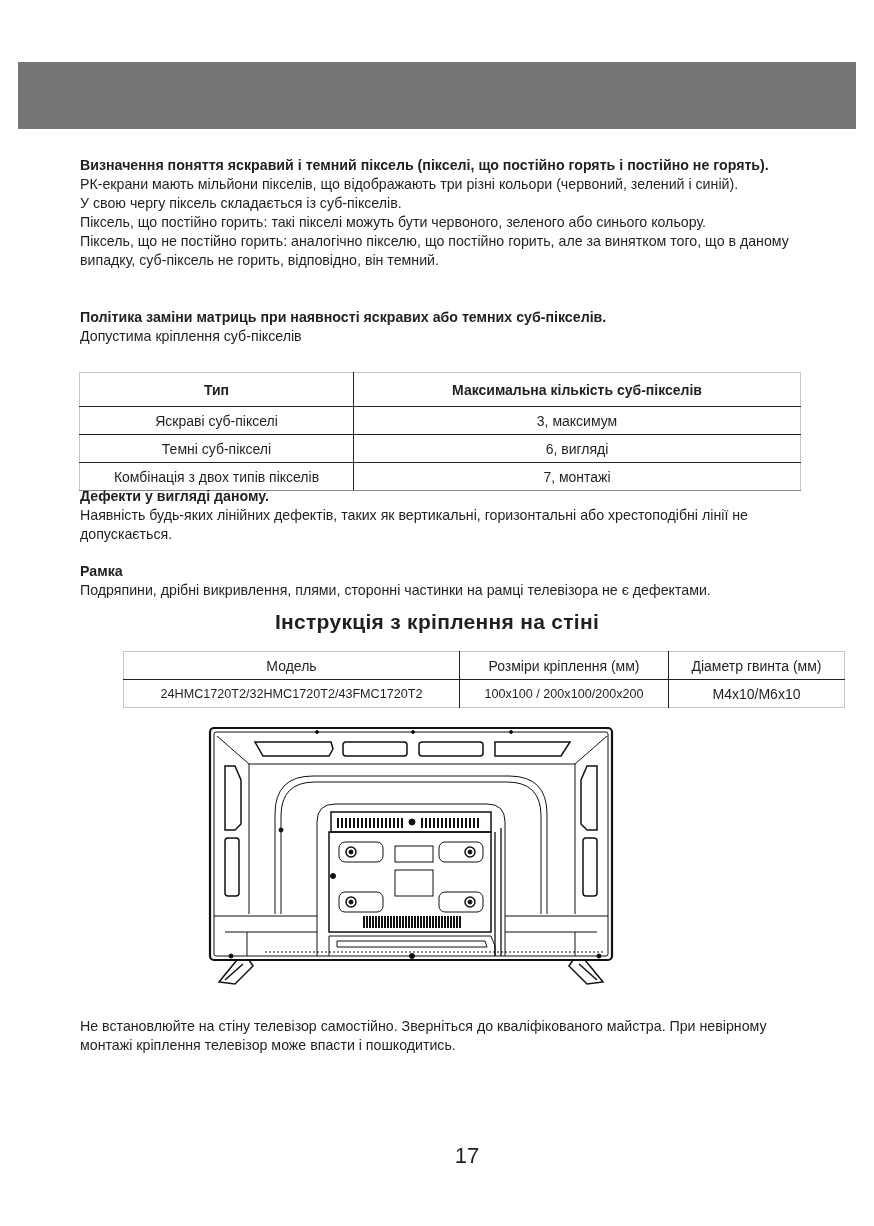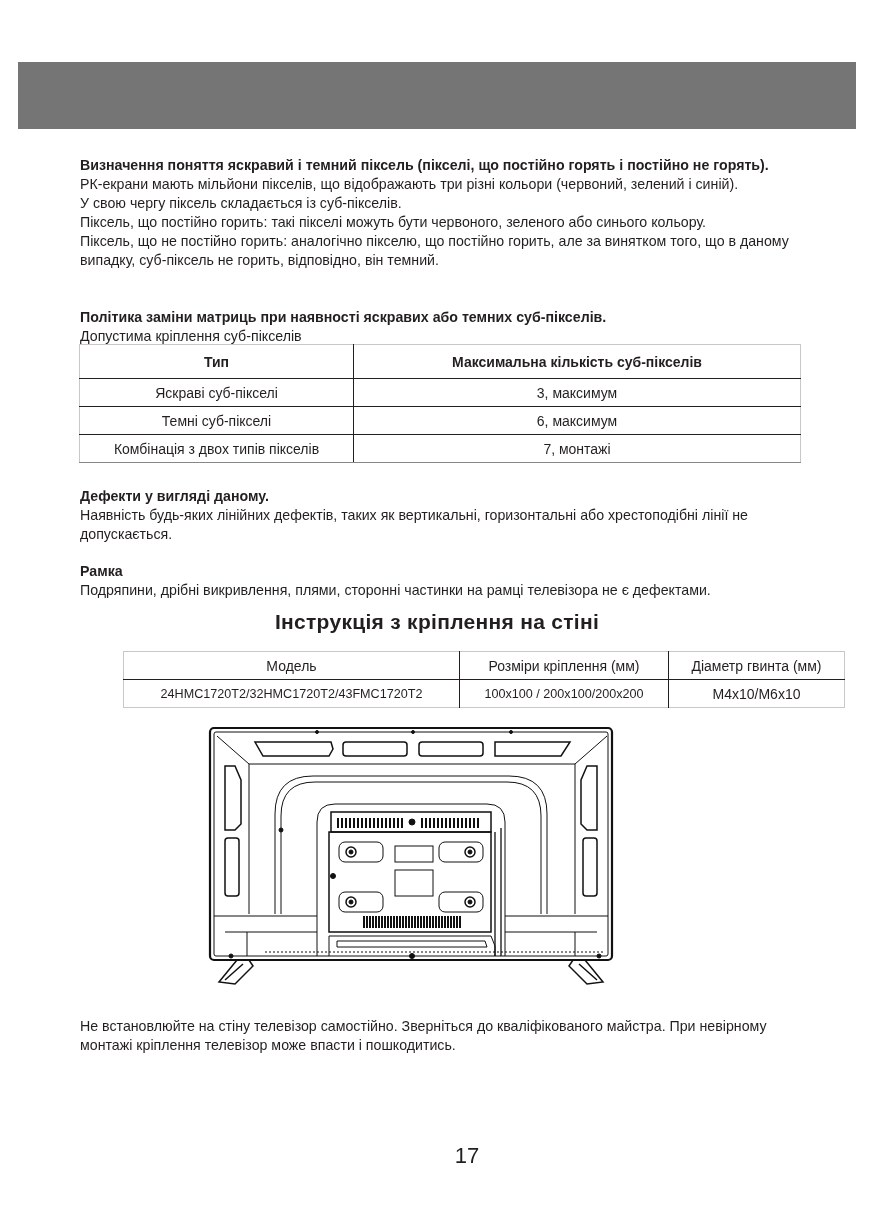--- a/index.html
+++ b/index.html
@@ -15,21 +15,21 @@
     .block { position: absolute; left: 80px; width: 740px; font-size: 14.2px; line-height: 19px; }
     .block p { margin: 0; }
     .bold { font-weight: bold; }
     #sec1 { top: 156px; }
     #sec2 { top: 308px; }
     #sec3 { top: 487px; }
     #sec4 { top: 562px; }
     #final-note { top: 1017px; }
 
     table { border-collapse: collapse; position: absolute; font-size: 14px; }
-    #pixel-table { left: 79px; top: 344px; width: 722px; border: 1px solid #c8c8c8; }
+    #pixel-table { left: 79px; top: 372px; width: 722px; border: 1px solid #c8c8c8; }
     #pixel-table th, #pixel-table td { text-align: center; padding: 0; }
     #pixel-table th { height: 33px; font-weight: bold; border-bottom: 1.5px solid #231f20; }
     #pixel-table td { height: 27px; border-bottom: 1.5px solid #231f20; }
     #pixel-table tr:last-child td { border-bottom: 1px solid #888; }
     #pixel-table .c1 { width: 273px; border-right: 1.5px solid #231f20; }
 
     .mount-title {
       position: absolute; left: 0; width: 874px; top: 610px;
       text-align: center; font-size: 21px; font-weight: bold; color: #231f20;
       letter-spacing: 0.3px;
@@ -72,21 +72,21 @@
       <tr>
     <th class="c1">Тип</th>
     <th>Максимальна кількість суб-пікселів</th>
   </tr>
   <tr>
     <td class="c1">Яскраві суб-пікселі</td>
     <td>3, максимум</td>
   </tr>
   <tr>
     <td class="c1">Темні суб-пікселі</td>
-    <td>6, максимум</td>
+    <td>6, вигляді</td>
   </tr>
   <tr>
     <td class="c1">Комбінація з двох типів пікселів</td>
     <td>7, монтажі</td>
   </tr>
 </tbody>
   </table>
 
 <div class="block" id="sec3">
   <p class="bold">Дефекти у вигляді даному.</p>

